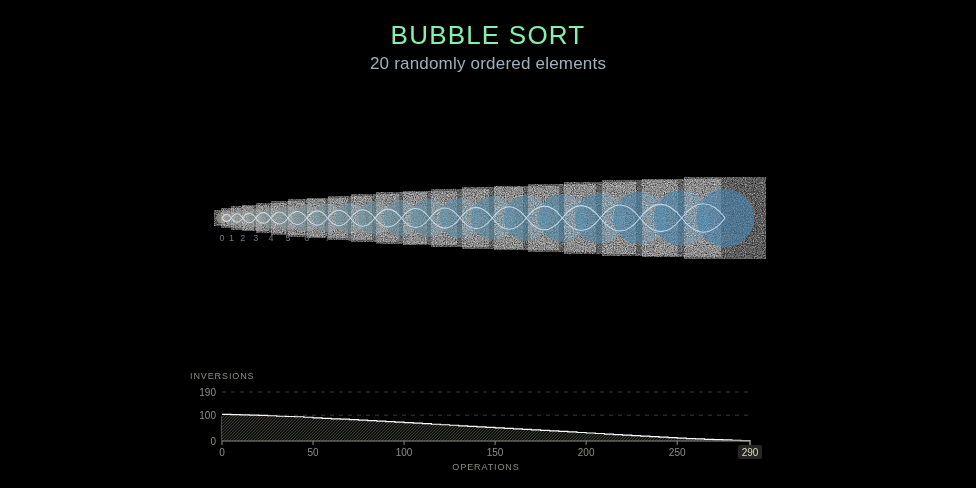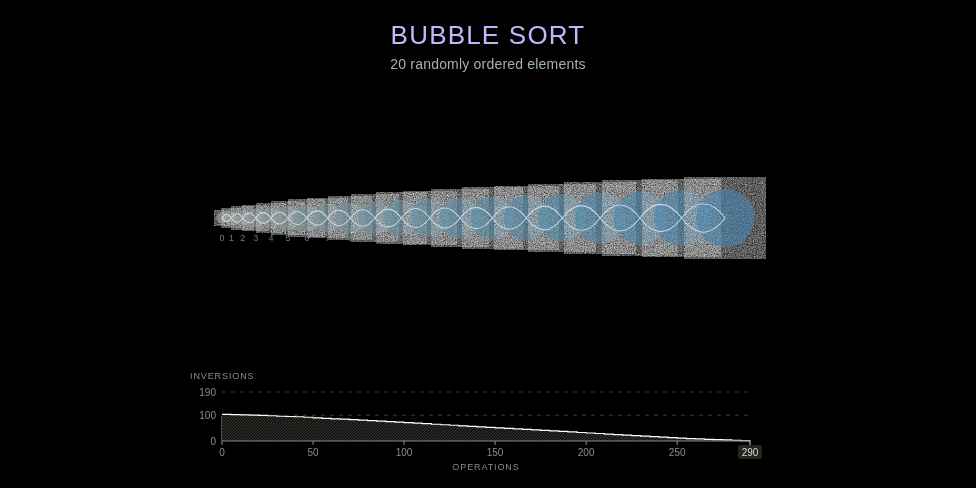--- a/index.html
+++ b/index.html
@@ -6,25 +6,25 @@
   body{
     width:976px;height:488px;background:#000;overflow:hidden;
     font-family:"Liberation Sans",sans-serif;
     -webkit-font-smoothing:antialiased;
   }
   #stage{position:relative;width:976px;height:488px;}
 
   
   #header{position:absolute;left:0;top:20px;width:976px;text-align:center;}
   #title{
-    font-size:26px;letter-spacing:1.2px;color:#c4b5fd;font-weight:400;
+    font-size:26px;letter-spacing:1.2px;color:#86efac;font-weight:400;
     line-height:30px;
   }
   #subtitle{
-    font-size:14px;color:#9fb0bb;font-weight:400;line-height:22px;margin-top:3px;
+    font-size:17px;color:#9fb0bb;font-weight:400;line-height:22px;margin-top:3px;
     letter-spacing:.2px;
   }
 
   
   #bubbles{position:absolute;left:0;top:150px;width:976px;height:120px;}
   #bubbles svg{display:block;}
   .bubble-label{
     font-size:9px;fill:#6d7a82;font-family:"Liberation Sans",sans-serif;
     text-anchor:middle;
   }

